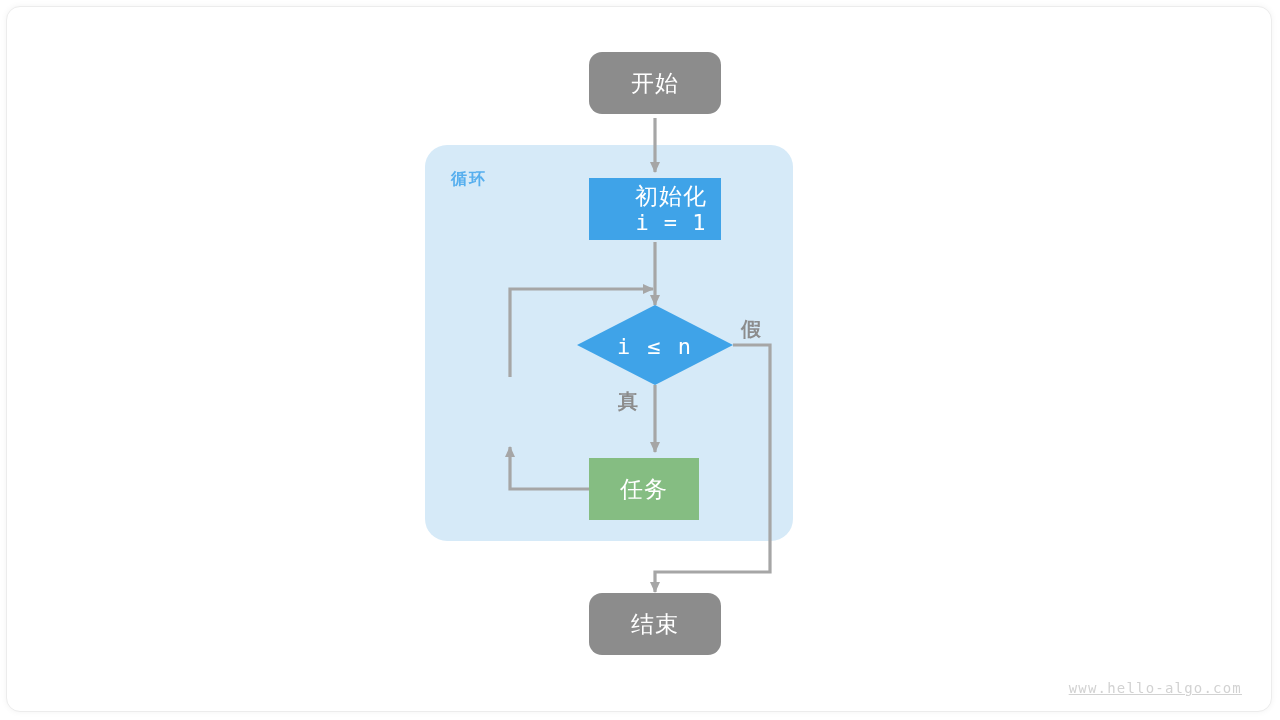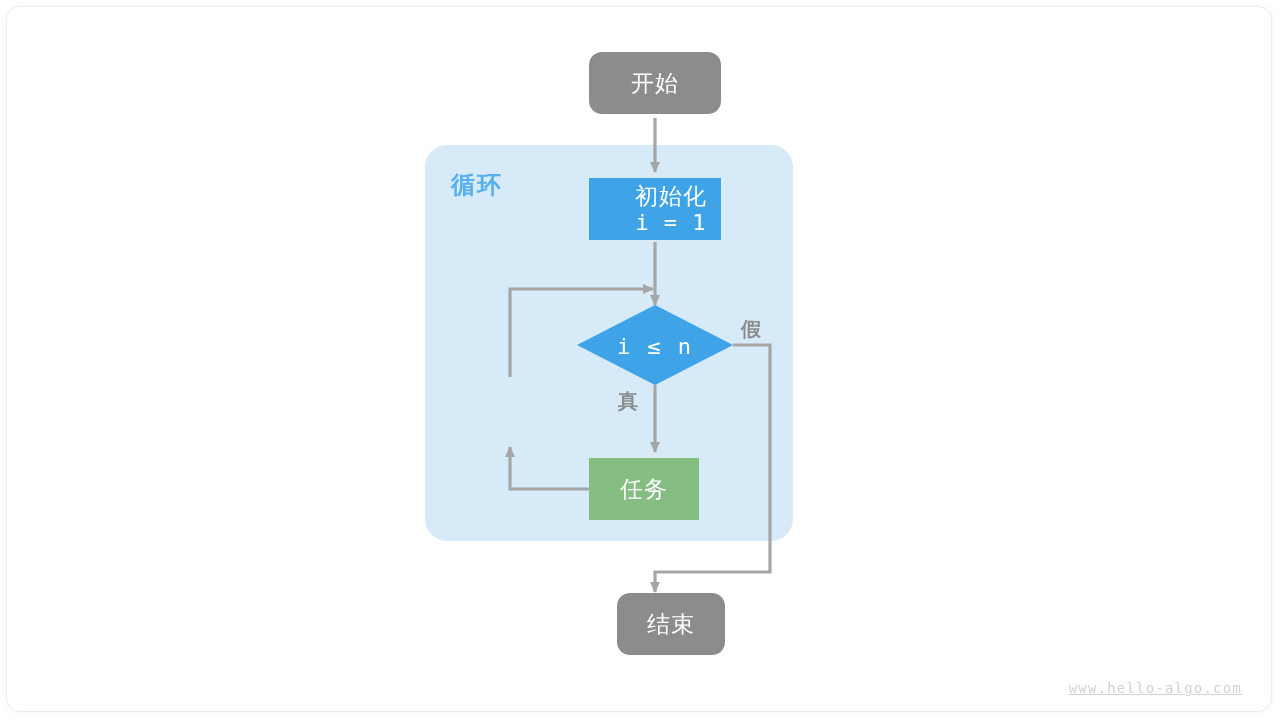--- a/index.html
+++ b/index.html
@@ -61,21 +61,21 @@
   }
   .terminal {
     border-radius: 13px;
   }
   .loop-box {
     position: absolute;
     border-radius: 22px;
   }
   .loop-label {
     position: absolute;
-    font-size: 24px;
+    font-size: 16px;
     font-weight: bold;
     letter-spacing: 2px;
     user-select: none;
   }
   .edge-label {
     position: absolute;
     font-size: 20px;
     font-weight: bold;
     color: #8c8c8c;
     letter-spacing: 1px;
@@ -149,21 +149,21 @@
     <span class="l2">i = 1</span>
   </div>
 
   <div class="diamond-label" style="left:577px; top:334px; width:156px; text-align:center;">i ≤ n</div>
 
 
   <div class="node" style="left:589px; top:458px; width:110px; height:62px; background:#85BD82;">
     <span class="l1">任务</span>
   </div>
 
-  <div class="node terminal" style="left:589px; top:593px; width:108px; height:62px; background:#8C8C8C;margin-left:28px;">
+  <div class="node terminal" style="left:589px; top:593px; width:132px; height:62px; background:#8C8C8C;">
     <span class="l1">结束</span>
   </div>
 
   <div class="edge-label" style="left:618px; top:388px;">真</div>
 
   <div class="edge-label" style="left:741px; top:316px;">假</div>
 
   <div id="watermark">www.hello-algo.com</div>
 
 </div>

